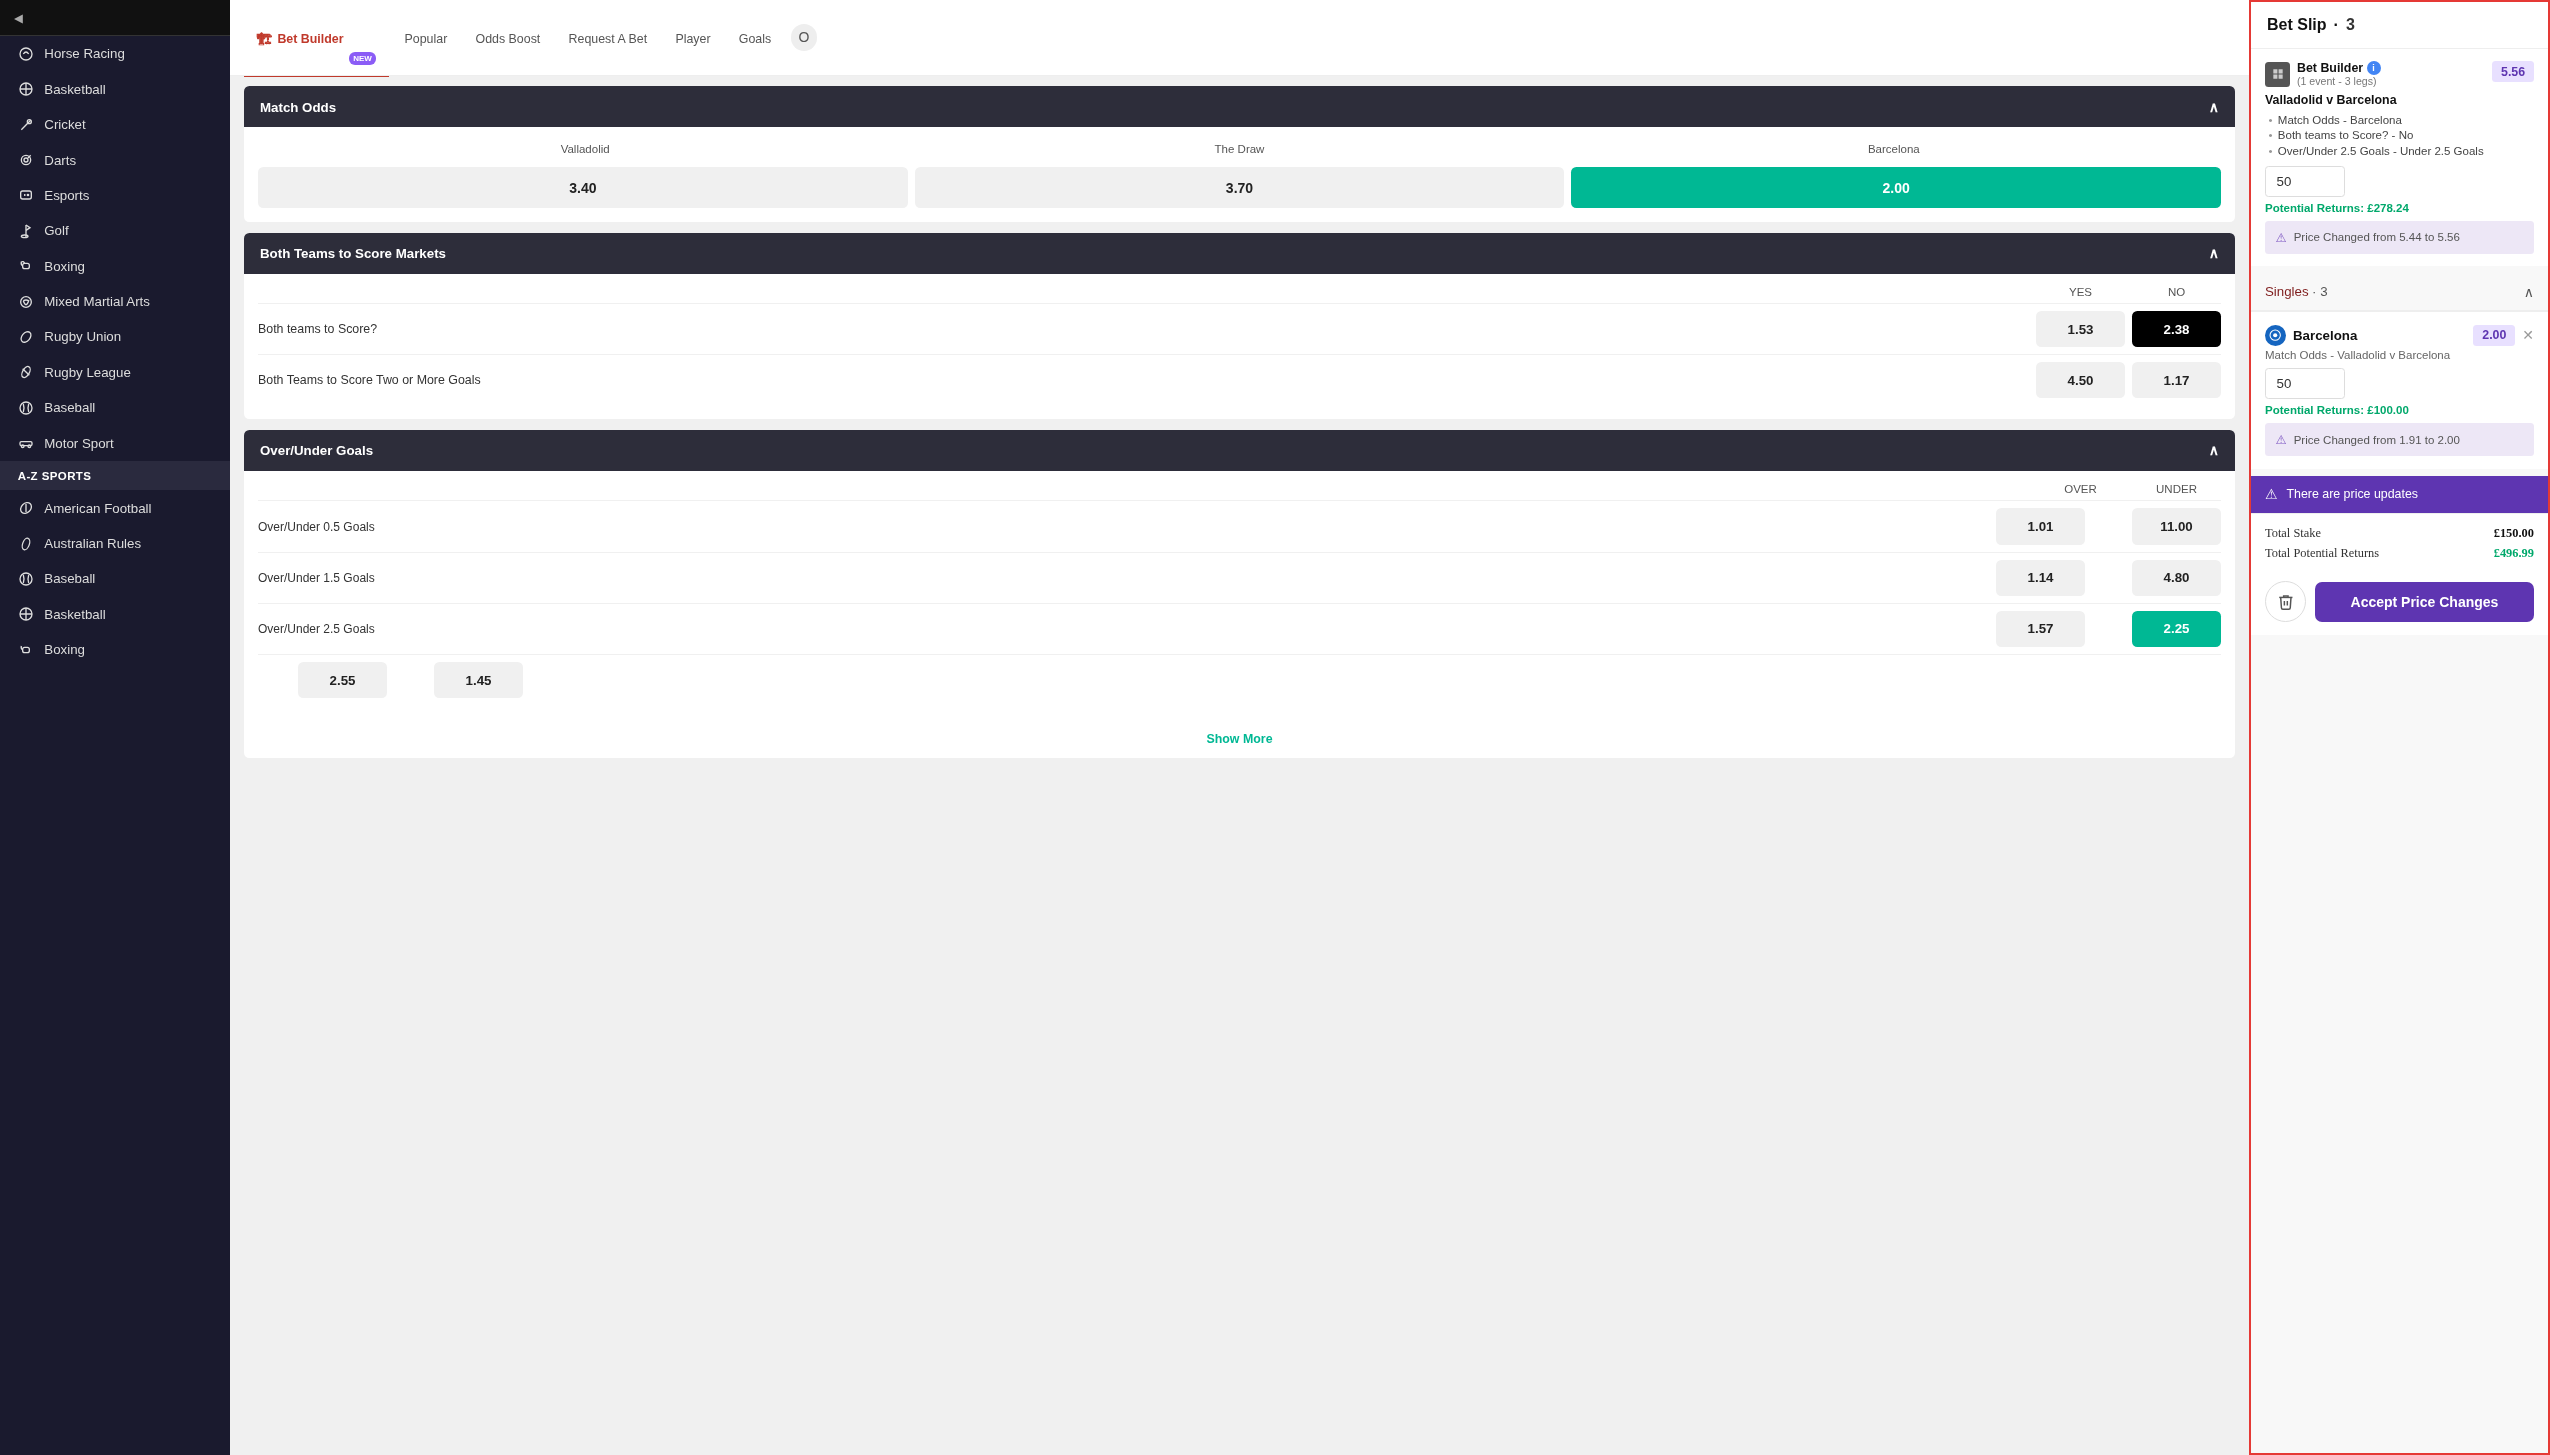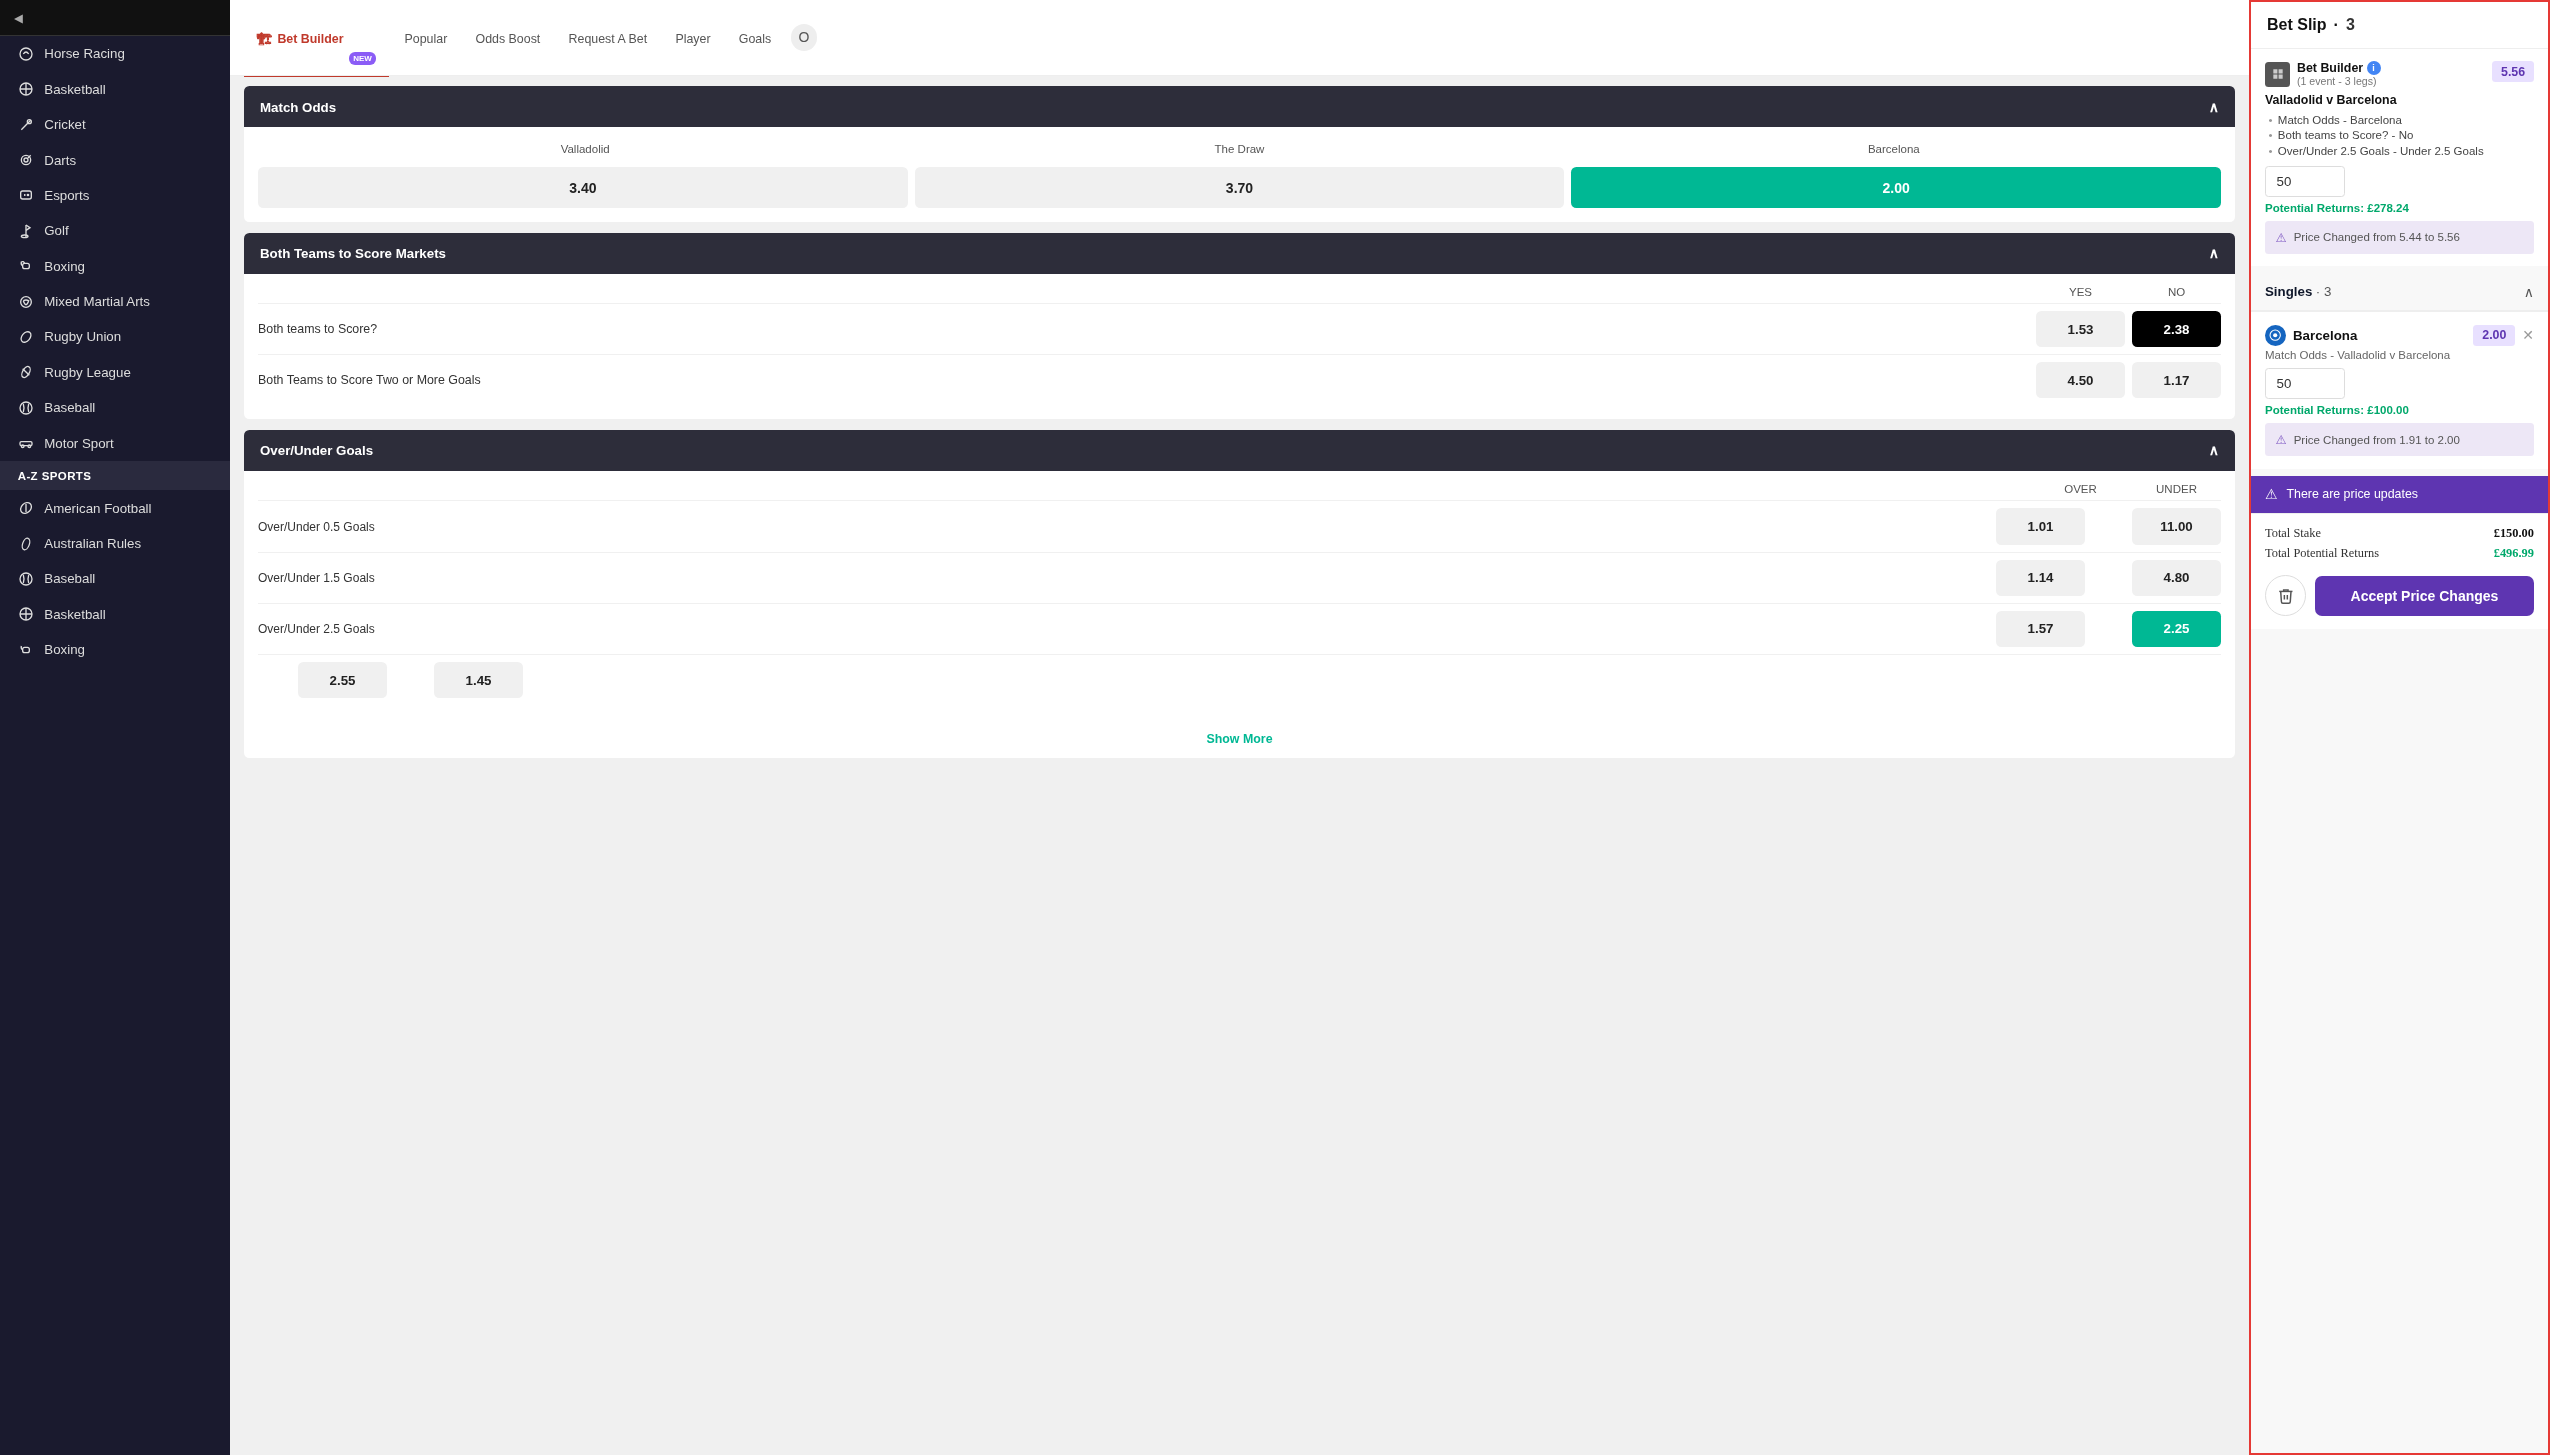--- a/index.html
+++ b/index.html
@@ -263,21 +263,21 @@
     .bet-section { background: #fff; margin-bottom: 7px; }
     .bet-section-header {
       padding: 10.6px 14px;
       display: flex;
       justify-content: space-between;
       align-items: center;
       background: #f8f8f8;
       border-bottom: 0.9px solid #eee;
       cursor: pointer;
     }
-    .bet-section-title { font-weight: 700; font-size: 13.3px; color: #0f172a; }
+    .bet-section-title { font-weight: 400; font-size: 13.3px; color: #7f1d1d; }
     .bet-section-count { color: #555; font-size: 13.3px; }
     .bet-section-chevron { font-size: 14px; color: #555; }
 
     .bet-builder-card { padding: 12.4px 14px; }
     .bet-builder-top { display: flex; justify-content: space-between; align-items: flex-start; margin-bottom: 5.3px; }
     .bet-builder-title-area { display: flex; align-items: center; gap: 7px; }
     .bb-icon { width: 25px; height: 25px; background: #555; border-radius: 3.5px; display: flex; align-items: center; justify-content: center; }
     .bb-title { font-weight: 700; font-size: 12.4px; color: #111; display: flex; align-items: center; gap: 3.5px; }
     .bb-info { width: 14px; height: 14px; background: #4285f4; border-radius: 50%; display: flex; align-items: center; justify-content: center; color: white; font-size: 8.9px; font-weight: 700; }
     .bb-subtitle { font-size: 10.6px; color: #777; }
@@ -336,21 +336,21 @@
     .price-updates-bar .warn-white { font-size: 14px; }
 
     .bet-slip-footer {
       background: #fff;
       padding: 12.4px 14px;
       border-top: 0.9px solid #eee;
     }
     .footer-row { display: flex; justify-content: space-between; font-size: 12.4px; color: #333; margin-bottom: 5.3px; font-family: Liberation Serif, serif; }
     .footer-row .amount { font-weight: 700; color: #111; }
     .footer-row .amount.green { color: #00a86b; }
-    .footer-actions { display: flex; gap: 8.9px; margin-top: 14px; align-items: center; }
+    .footer-actions { display: flex; gap: 8.9px; margin-top: 20px; align-items: center; }
     .delete-btn {
       width: 41px; height: 41px;
       border: 1.8px solid #ddd;
       border-radius: 50%;
       background: #fff;
       display: flex; align-items: center; justify-content: center;
       cursor: pointer;
       font-size: 16px;
       color: #555;
       flex-shrink: 0;

